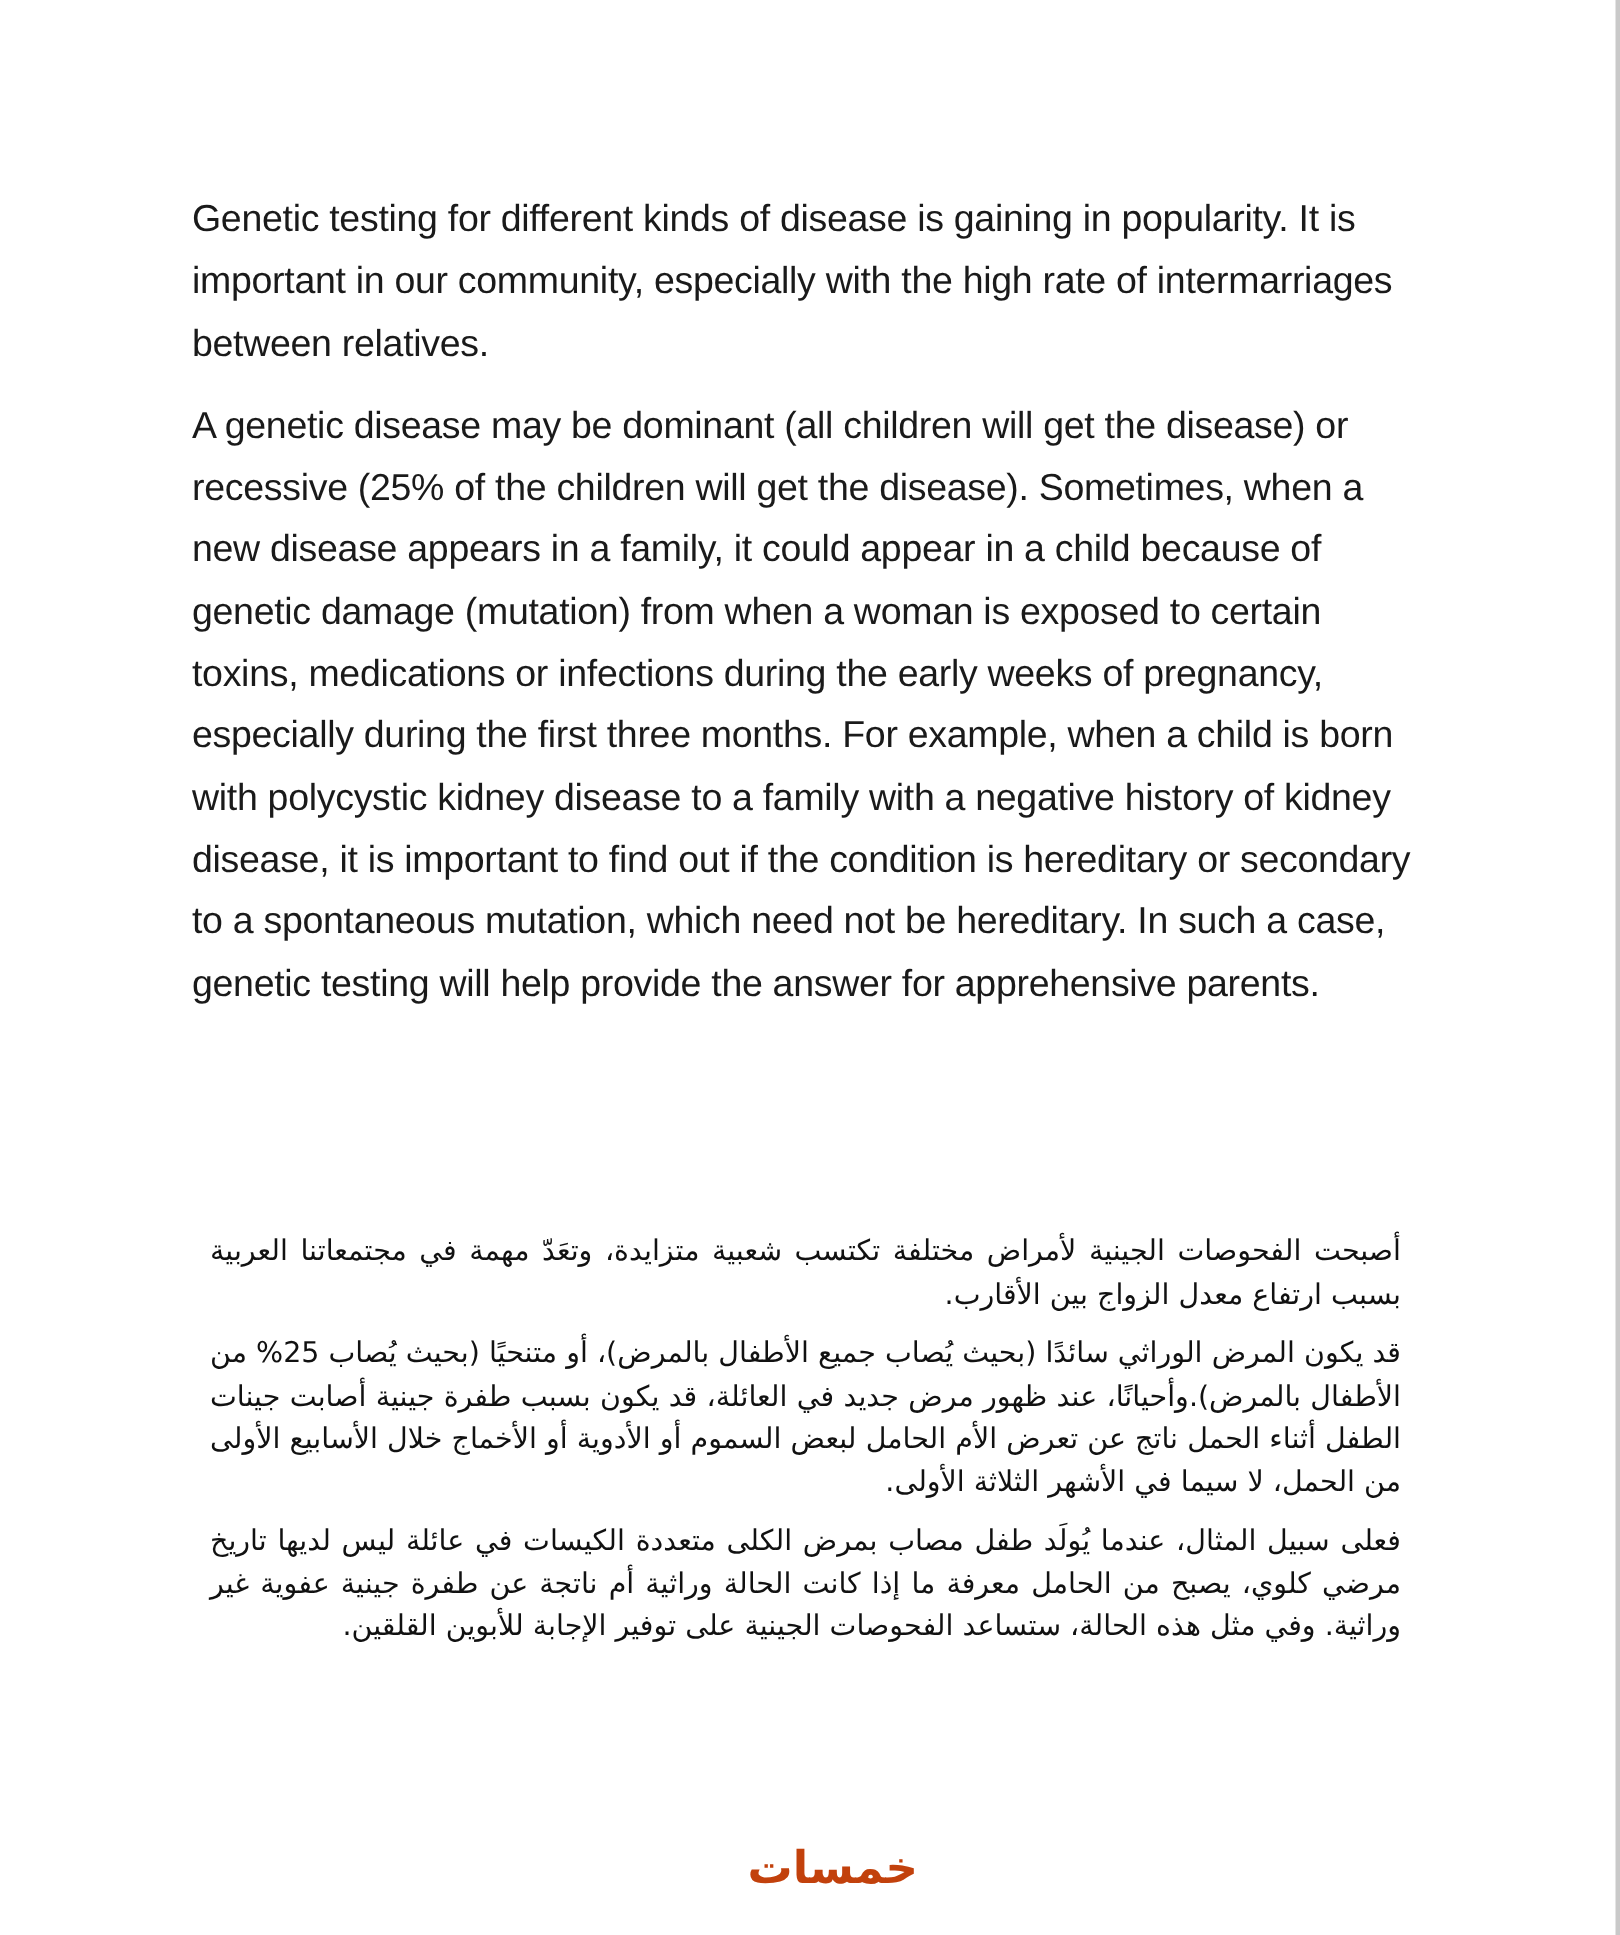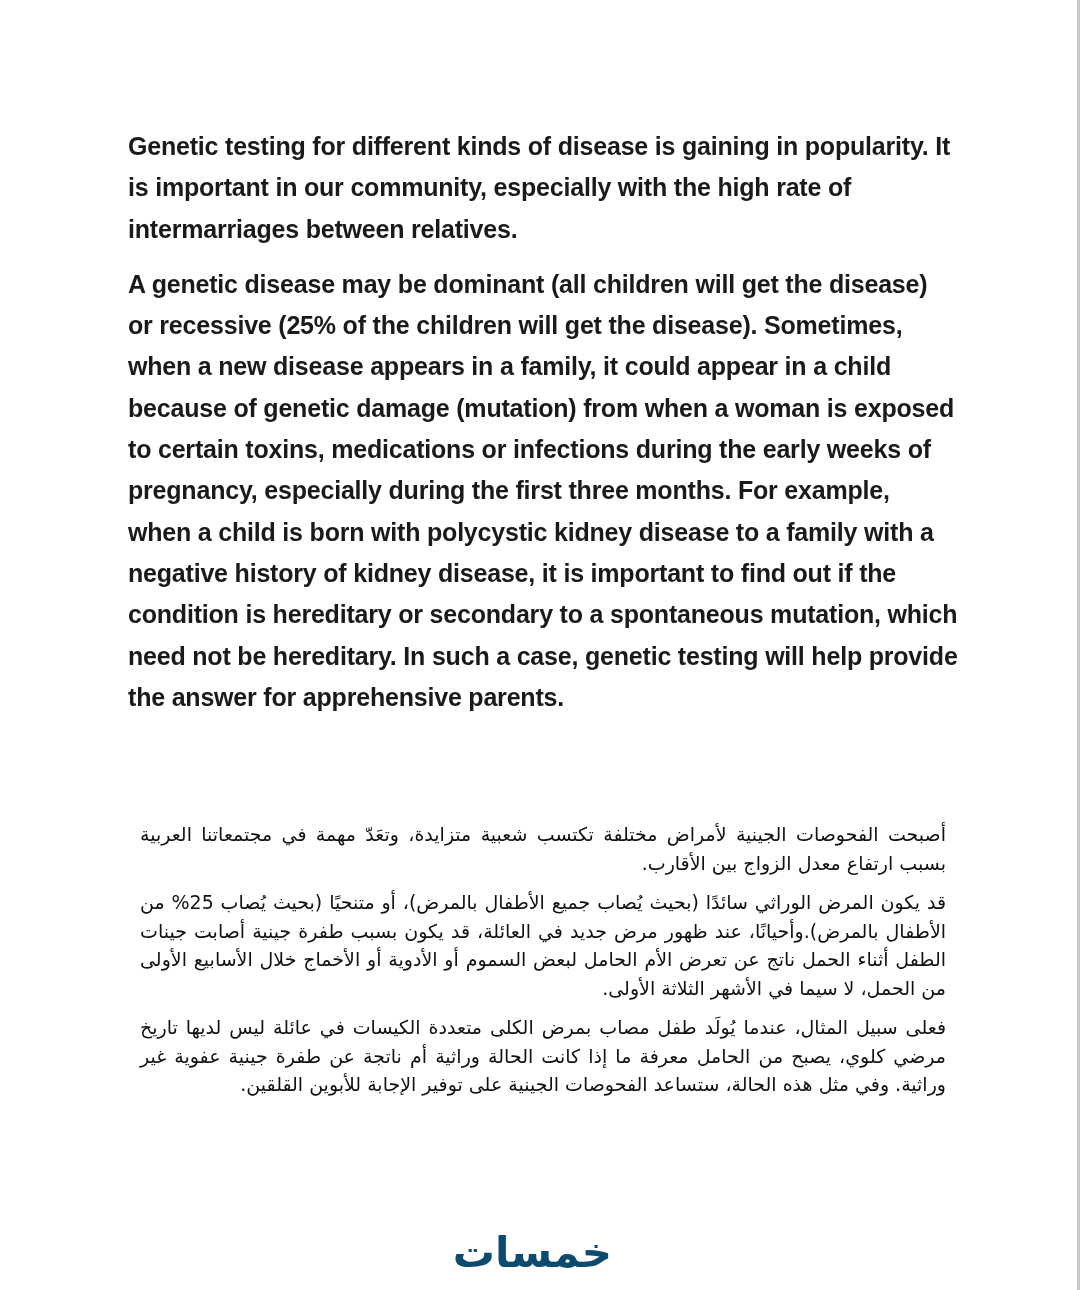--- a/index.html
+++ b/index.html
@@ -35,49 +35,48 @@
       top: 126px;
       width: 830px;
       font-family: "Liberation Sans", sans-serif;
       font-size: 25px;
       line-height: 41.3px;
       color: #1a1a1a;
       letter-spacing: -0.2px;
     }
     .english p {
       margin: 0 0 14px 0;
-      font-weight: bold;
     }
     .arabic {
       position: absolute;
       left: 140px;
       top: 820px;
       width: 810px;
       direction: rtl;
       text-align: right;
       font-family: "DejaVu Sans", sans-serif;
       font-size: 19px;
       line-height: 28.5px;
       color: #111111;
     }
     .arabic p {
-      margin: 0 4px 11px 0;
+      margin: 0 16px 11px 0;
       text-align: justify;
       text-align-last: right;
     }
     .watermark {
       position: absolute;
       left: 472px;
       top: 1228px;
       width: 140px;
-      text-align: center;
+      text-align: right;
       font-family: "DejaVu Sans", sans-serif;
-      font-size: 42px;
+      font-size: 30px;
       font-weight: bold;
-      color: #0c4a6e;
+      color: #c2410c;
       direction: rtl;
       letter-spacing: 1px;
     }
   </style>
 </head>
 <body>
 
 <div class="page">
 
   <div class="english">

